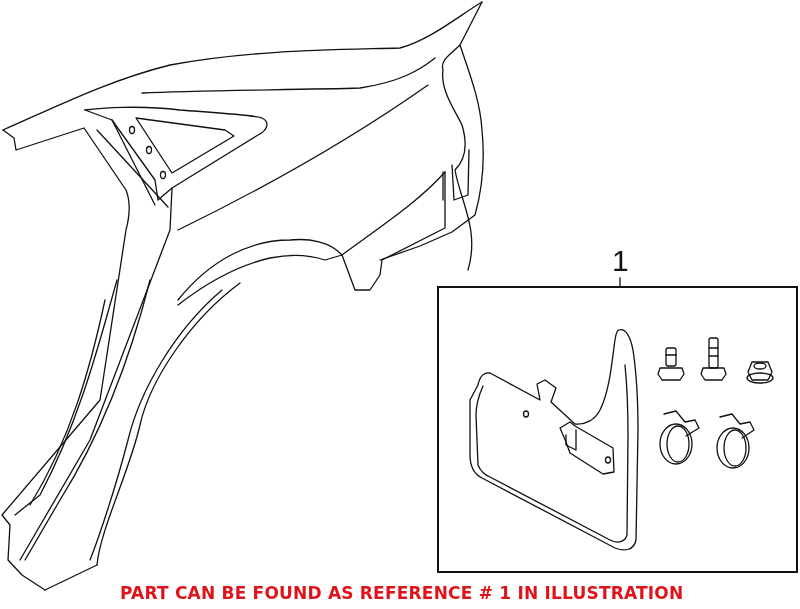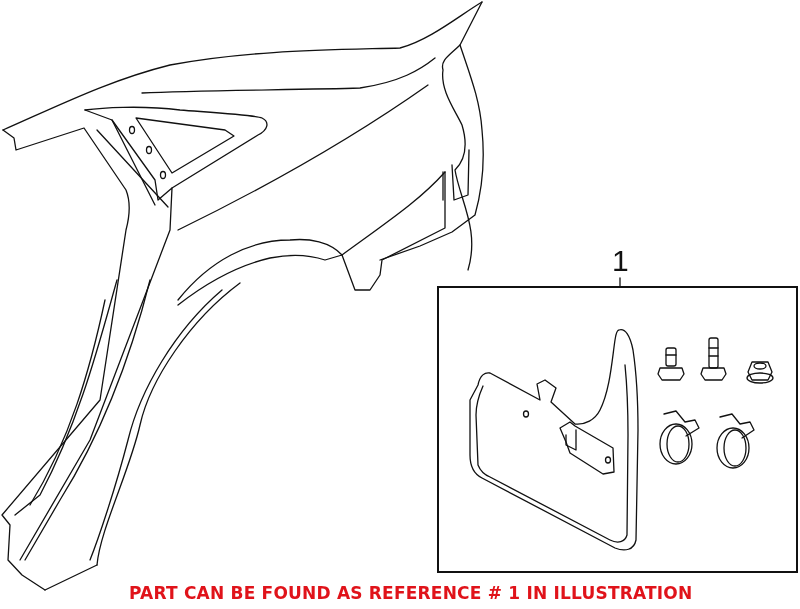--- a/index.html
+++ b/index.html
@@ -1,20 +1,20 @@
 <!DOCTYPE html>
 <html><head>
   <meta charset="utf-8">
   <style>
     html, body { margin: 0; padding: 0; background: #ffffff; }
     body { width: 800px; height: 609px; position: relative; overflow: hidden; font-family: "Liberation Sans", sans-serif; }
     #diagram { position: absolute; left: 0; top: 0; width: 800px; height: 609px; }
     .ln { fill: none; stroke: #111; stroke-width: 1.3; stroke-linejoin: round; stroke-linecap: round; }
     .ref-number { position: absolute; left: 612px; top: 246px; font-size: 30px; color: #111; font-family: "Liberation Sans", sans-serif; line-height: 1; }
-    .callout { position: absolute; left: 129px; top: 583px; font-size: 17px; font-weight: bold; color: #e0131a; font-family: "DejaVu Sans", sans-serif; letter-spacing: 0.2px; white-space: nowrap; }
+    .callout { position: absolute; left: 120px; top: 583px; font-size: 17px; font-weight: bold; color: #e0131a; font-family: "DejaVu Sans", sans-serif; letter-spacing: 0.2px; white-space: nowrap; }
     .kit-box { position: absolute; left: 437px; top: 286px; width: 361px; height: 287px; border: 2px solid #111; box-sizing: border-box; background: transparent; }
   </style>
 </head>
 <body>
 
 <svg id="diagram" viewBox="0 0 800 609" xmlns="http://www.w3.org/2000/svg">
 
   <g>
 
     <path class="ln" d="M3,130 C60,105 110,80 170,65 C250,50 330,50 400,48 C430,40 460,15 482,2"></path>

